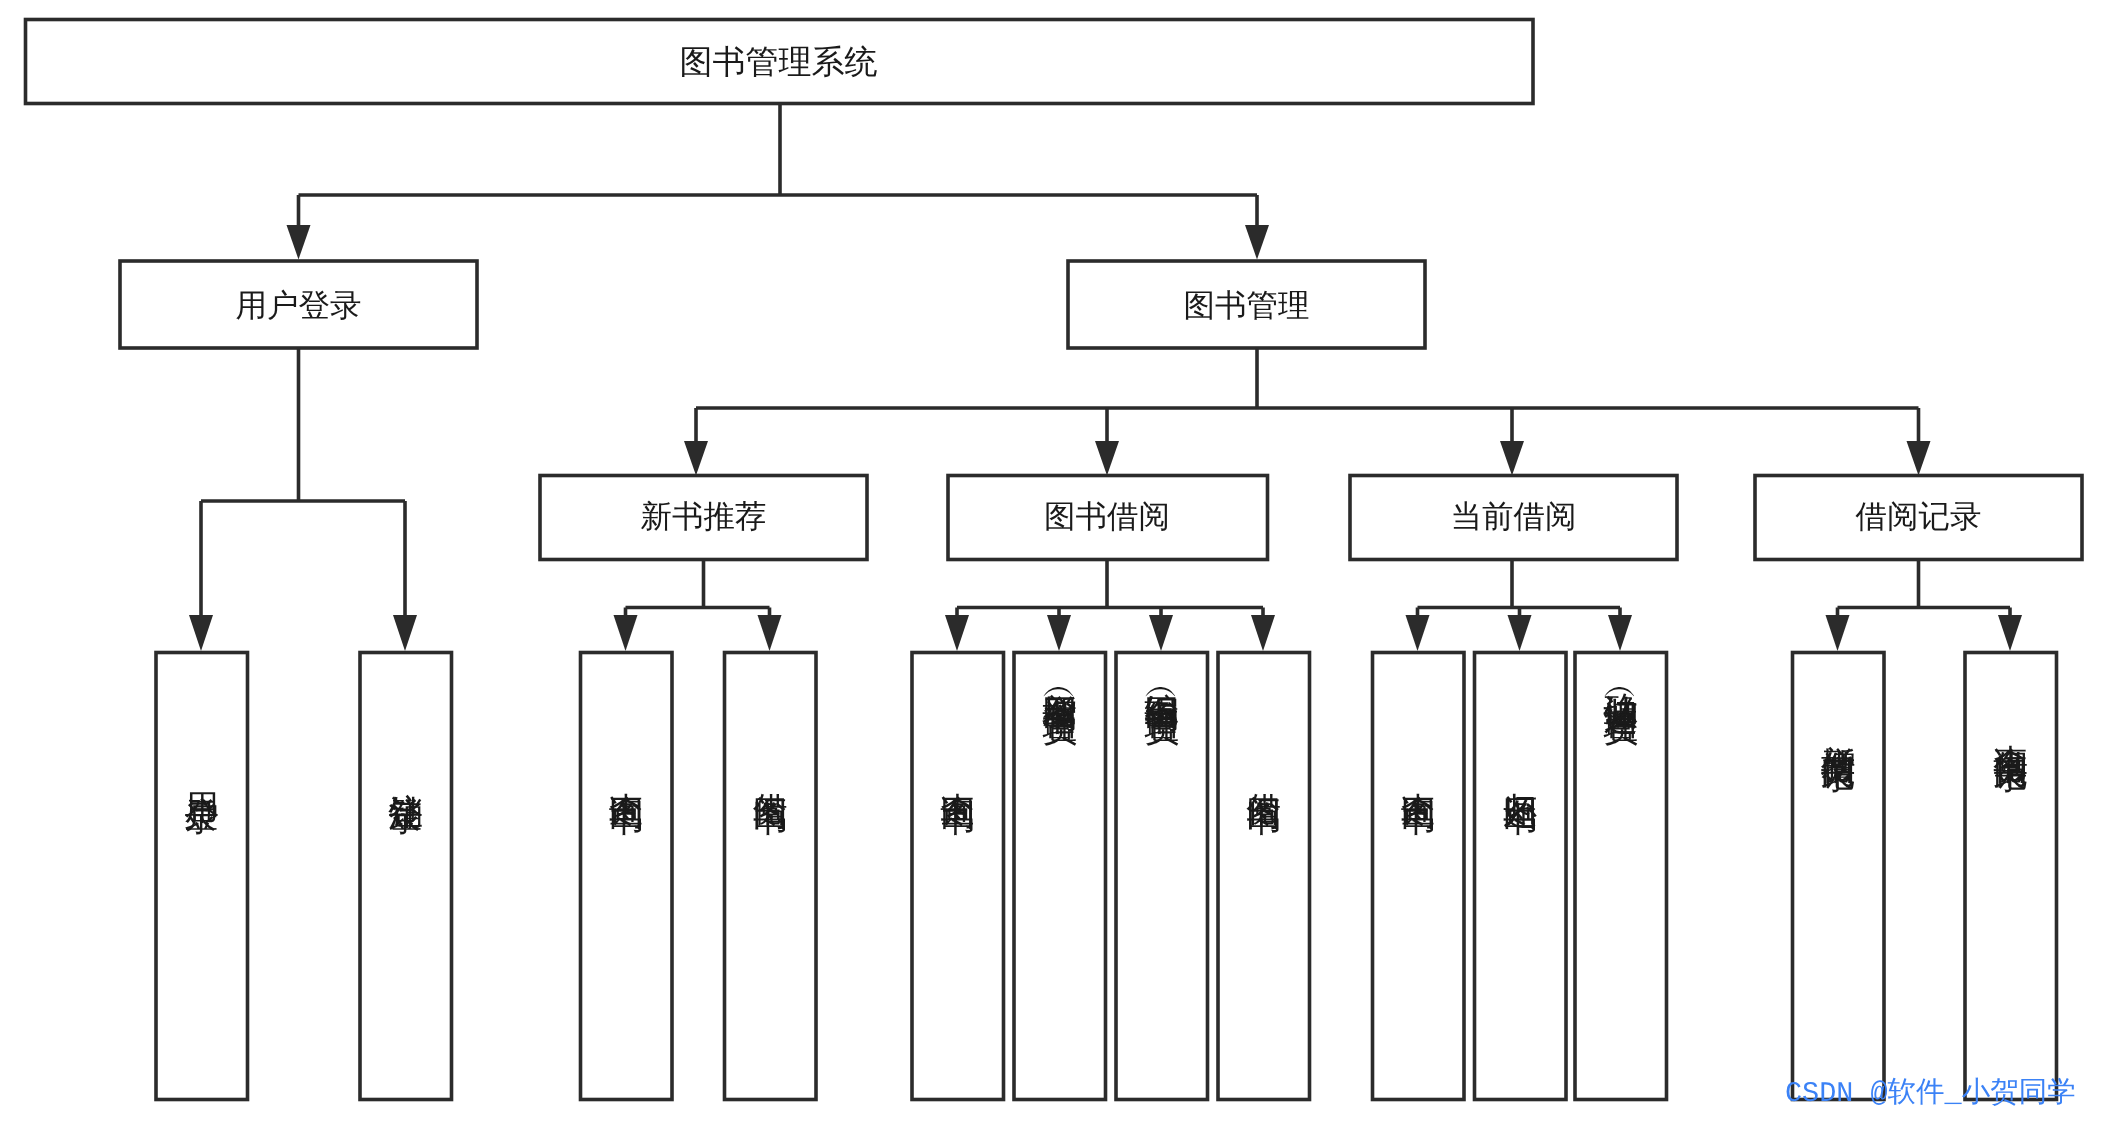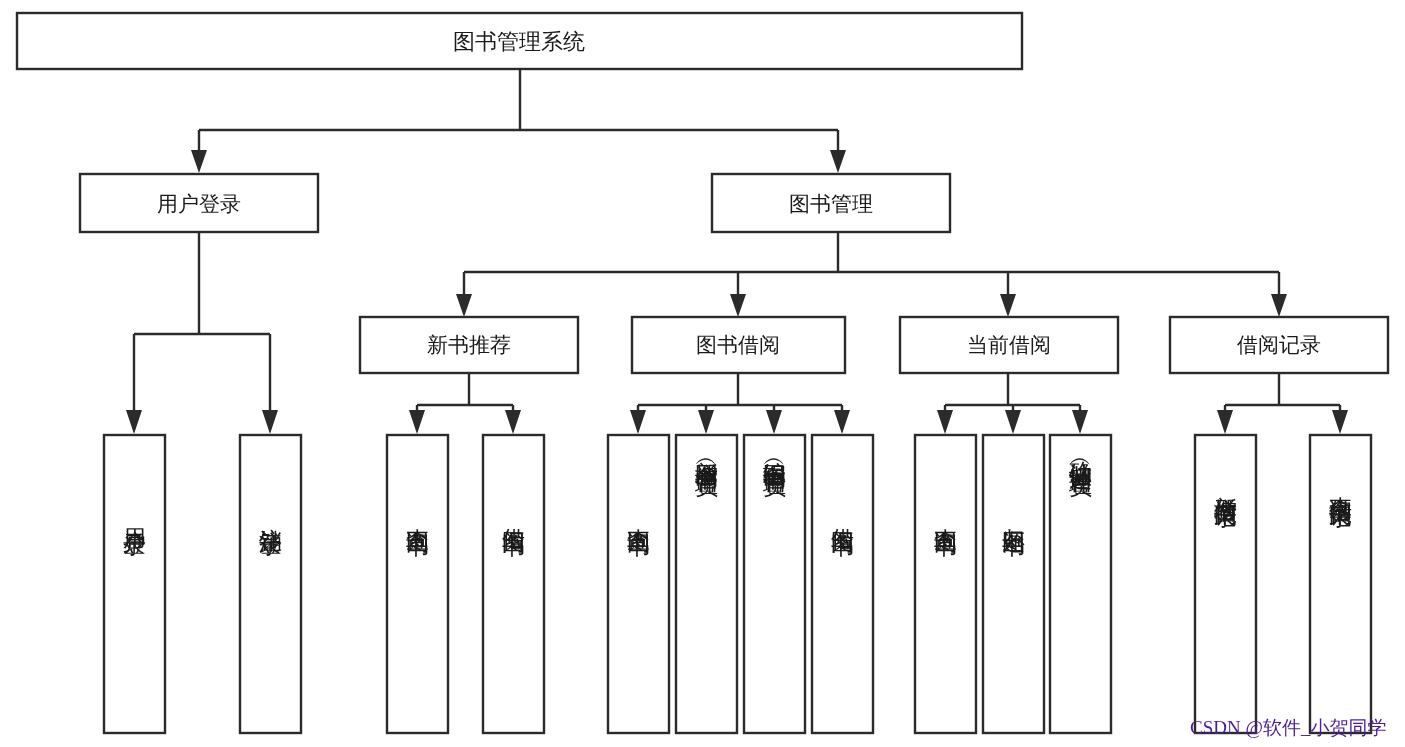--- a/index.html
+++ b/index.html
@@ -65,23 +65,23 @@
     text-orientation: upright;
     font-family: "Liberation Sans", "DejaVu Sans", sans-serif;
     font-size: 23px;
     line-height: 1;
     letter-spacing: 2px;
     color: #1a1a1a;
     white-space: nowrap;
   }
   .watermark {
     position: absolute;
-    font-family: Liberation Serif, serif;
+    font-family: Liberation Mono, monospace;
     font-size: 19px;
-    color: #4c1d95;
+    color: #3b82f6;
     white-space: nowrap;
     pointer-events: none;
   }
 </style>
 </head>
 <body>
 
 <div id="diagram-root">
 
   <svg class="diagram-canvas" viewBox="0 0 1405 747" xmlns="http://www.w3.org/2000/svg">

